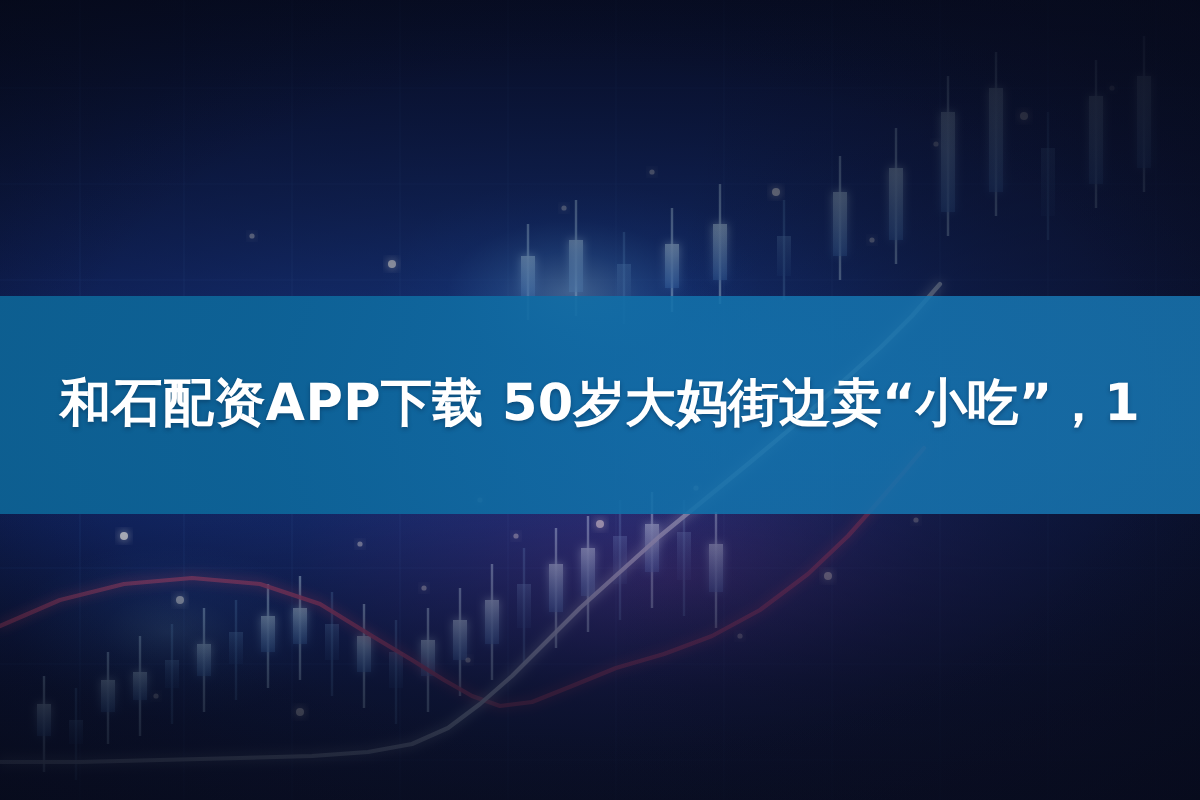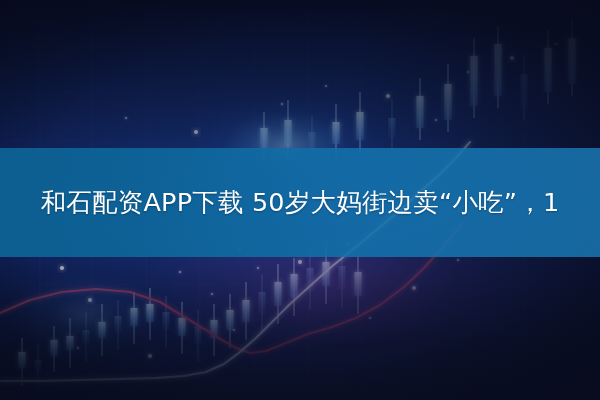--- a/index.html
+++ b/index.html
@@ -69,21 +69,21 @@
     display: flex;
     flex-direction: column;
     align-items: center;
     justify-content: center;
     box-sizing: border-box;
     padding: 0 14px;
   }
   .headline-line {
     color: #ffffff;
     font-size: 25.5px;
-    font-weight: normal;
+    font-weight: bold;
     line-height: 1.46;
     letter-spacing: 0.2px;
     white-space: nowrap;
     text-align: left;
     text-shadow: 0 1px 2px rgba(0,20,45,0.35);
   }
 </style>
 </head>
 <body>
 

